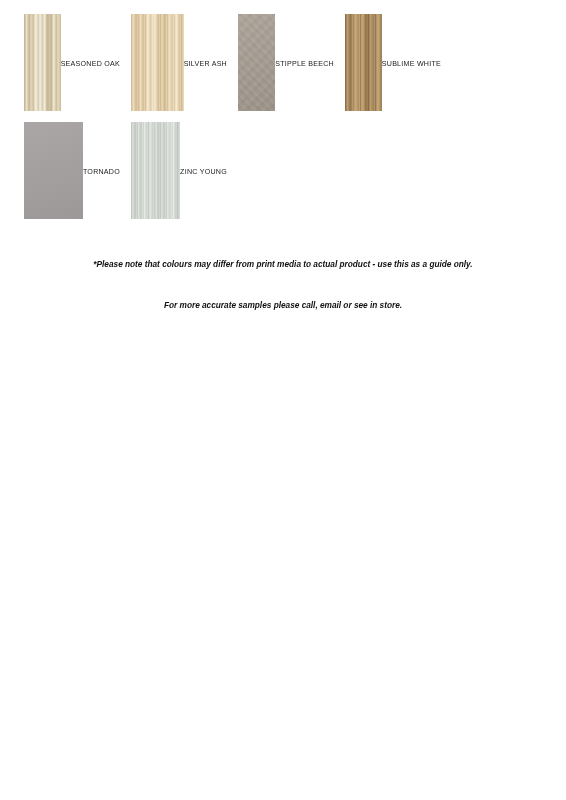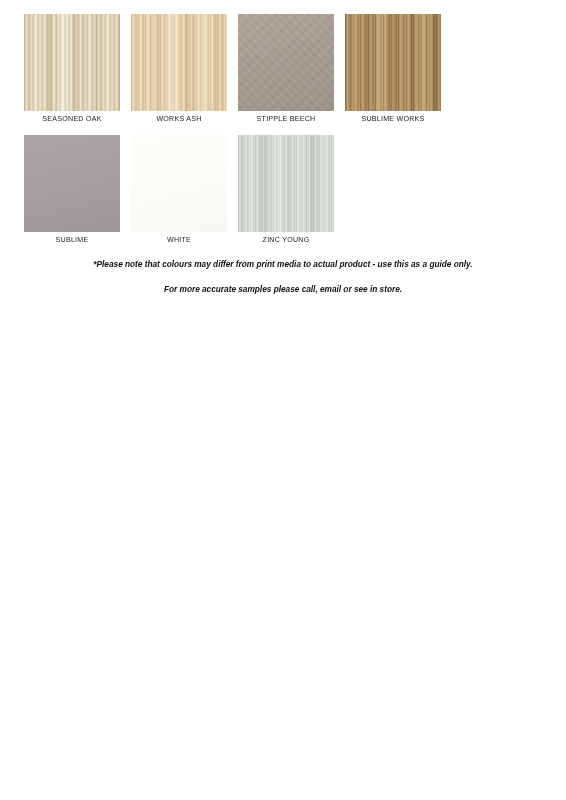--- a/index.html
+++ b/index.html
@@ -35,21 +35,21 @@
   .swatch-row {
     display: flex;
     flex-direction: row;
     gap: 11px;
     margin-bottom: 11px;
   }
 
   .swatch-cell {
     width: 96px;
     display: flex;
-    flex-direction: column;
+    flex-direction: row;
     align-items: center;
   }
 
   .swatch-chip {
     width: 96px;
     height: 97px;
     position: relative;
     overflow: hidden;
     background-color: #cccccc;
   }
@@ -202,21 +202,21 @@
     font-family: "Liberation Sans", sans-serif;
     font-style: italic;
     font-weight: bold;
     font-size: 8.3px;
     color: #111111;
     letter-spacing: -0.02px;
     line-height: 13px;
   }
 
   .footer-line.second {
-    margin-top: 12px;
+    margin-top: 28px;
   }
 </style>
 </head>
 <body>
 
 <div class="sheet">
 
   <div class="swatch-grid">
 
     <div class="swatch-row">
@@ -226,54 +226,48 @@
           <div class="grain tex-seasoned-oak"></div>
         </div>
         <div class="swatch-label">SEASONED OAK</div>
       </div>
 
 
       <div class="swatch-cell">
         <div class="swatch-chip">
           <div class="grain tex-silver-ash"></div>
         </div>
-        <div class="swatch-label">WORKS ASH</div>
+        <div class="swatch-label">SILVER ASH</div>
       </div>
 
       <div class="swatch-cell">
         <div class="swatch-chip">
           <div class="grain tex-stipple-seal"></div>
         </div>
         <div class="swatch-label">STIPPLE BEECH</div>
       </div>
 
       <div class="swatch-cell">
         <div class="swatch-chip">
           <div class="grain tex-sublime-teak"></div>
         </div>
-        <div class="swatch-label">SUBLIME WORKS</div>
+        <div class="swatch-label">SUBLIME WHITE</div>
       </div>
 
     </div>
 
     <div class="swatch-row">
 
       <div class="swatch-cell">
         <div class="swatch-chip">
           <div class="grain tex-tornado"></div>
         </div>
-        <div class="swatch-label">SUBLIME</div>
-      </div>
-
-      <div class="swatch-cell">
-        <div class="swatch-chip">
-          <div class="grain tex-white"></div>
-        </div>
-        <div class="swatch-label">WHITE</div>
-      </div>
+        <div class="swatch-label">TORNADO</div>
+      </div>
+
 
 
       <div class="swatch-cell">
         <div class="swatch-chip">
           <div class="grain tex-zinc-works"></div>
         </div>
         <div class="swatch-label">ZINC YOUNG</div>
       </div>
 
     </div>

